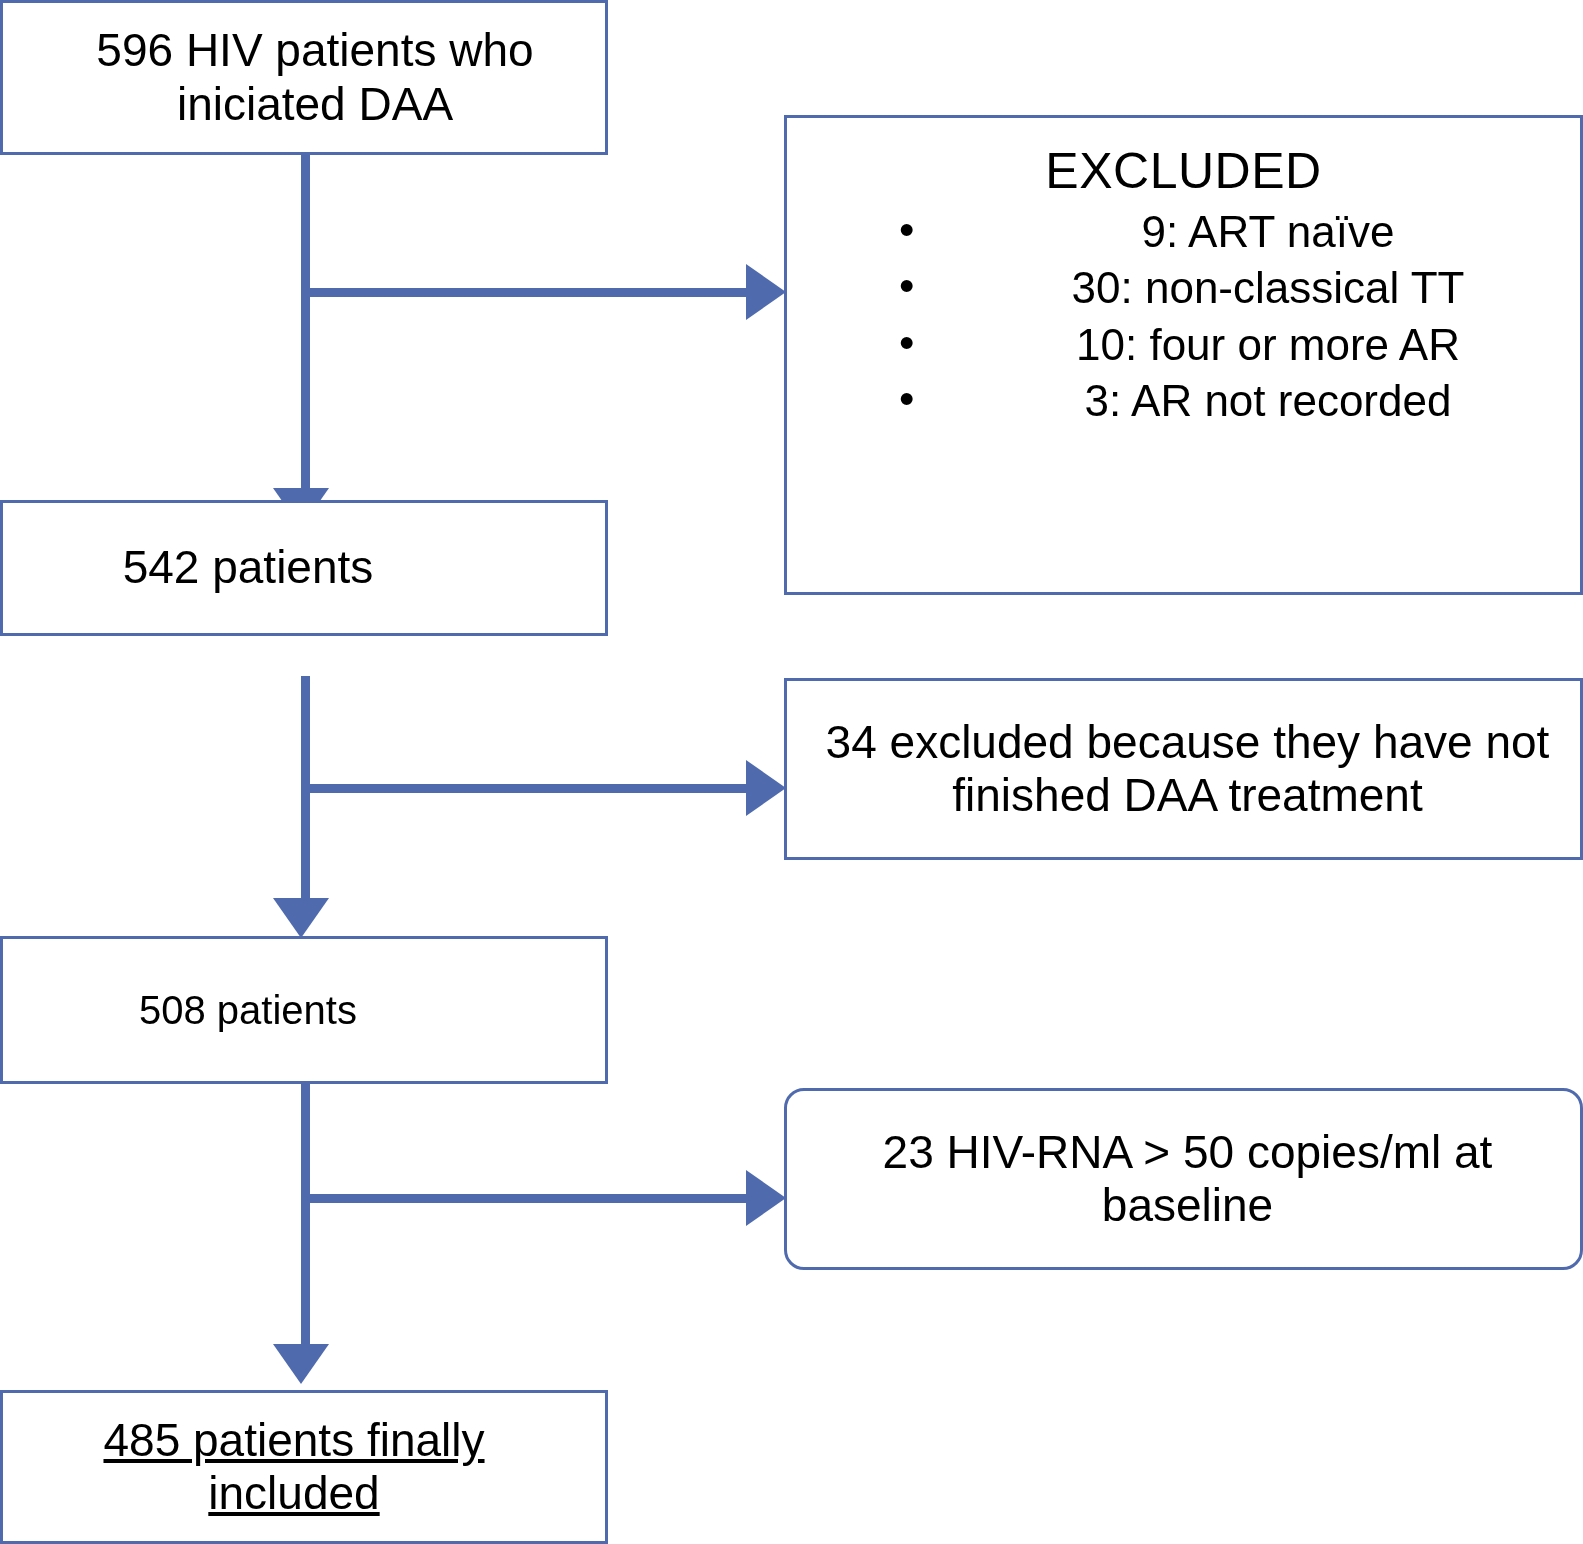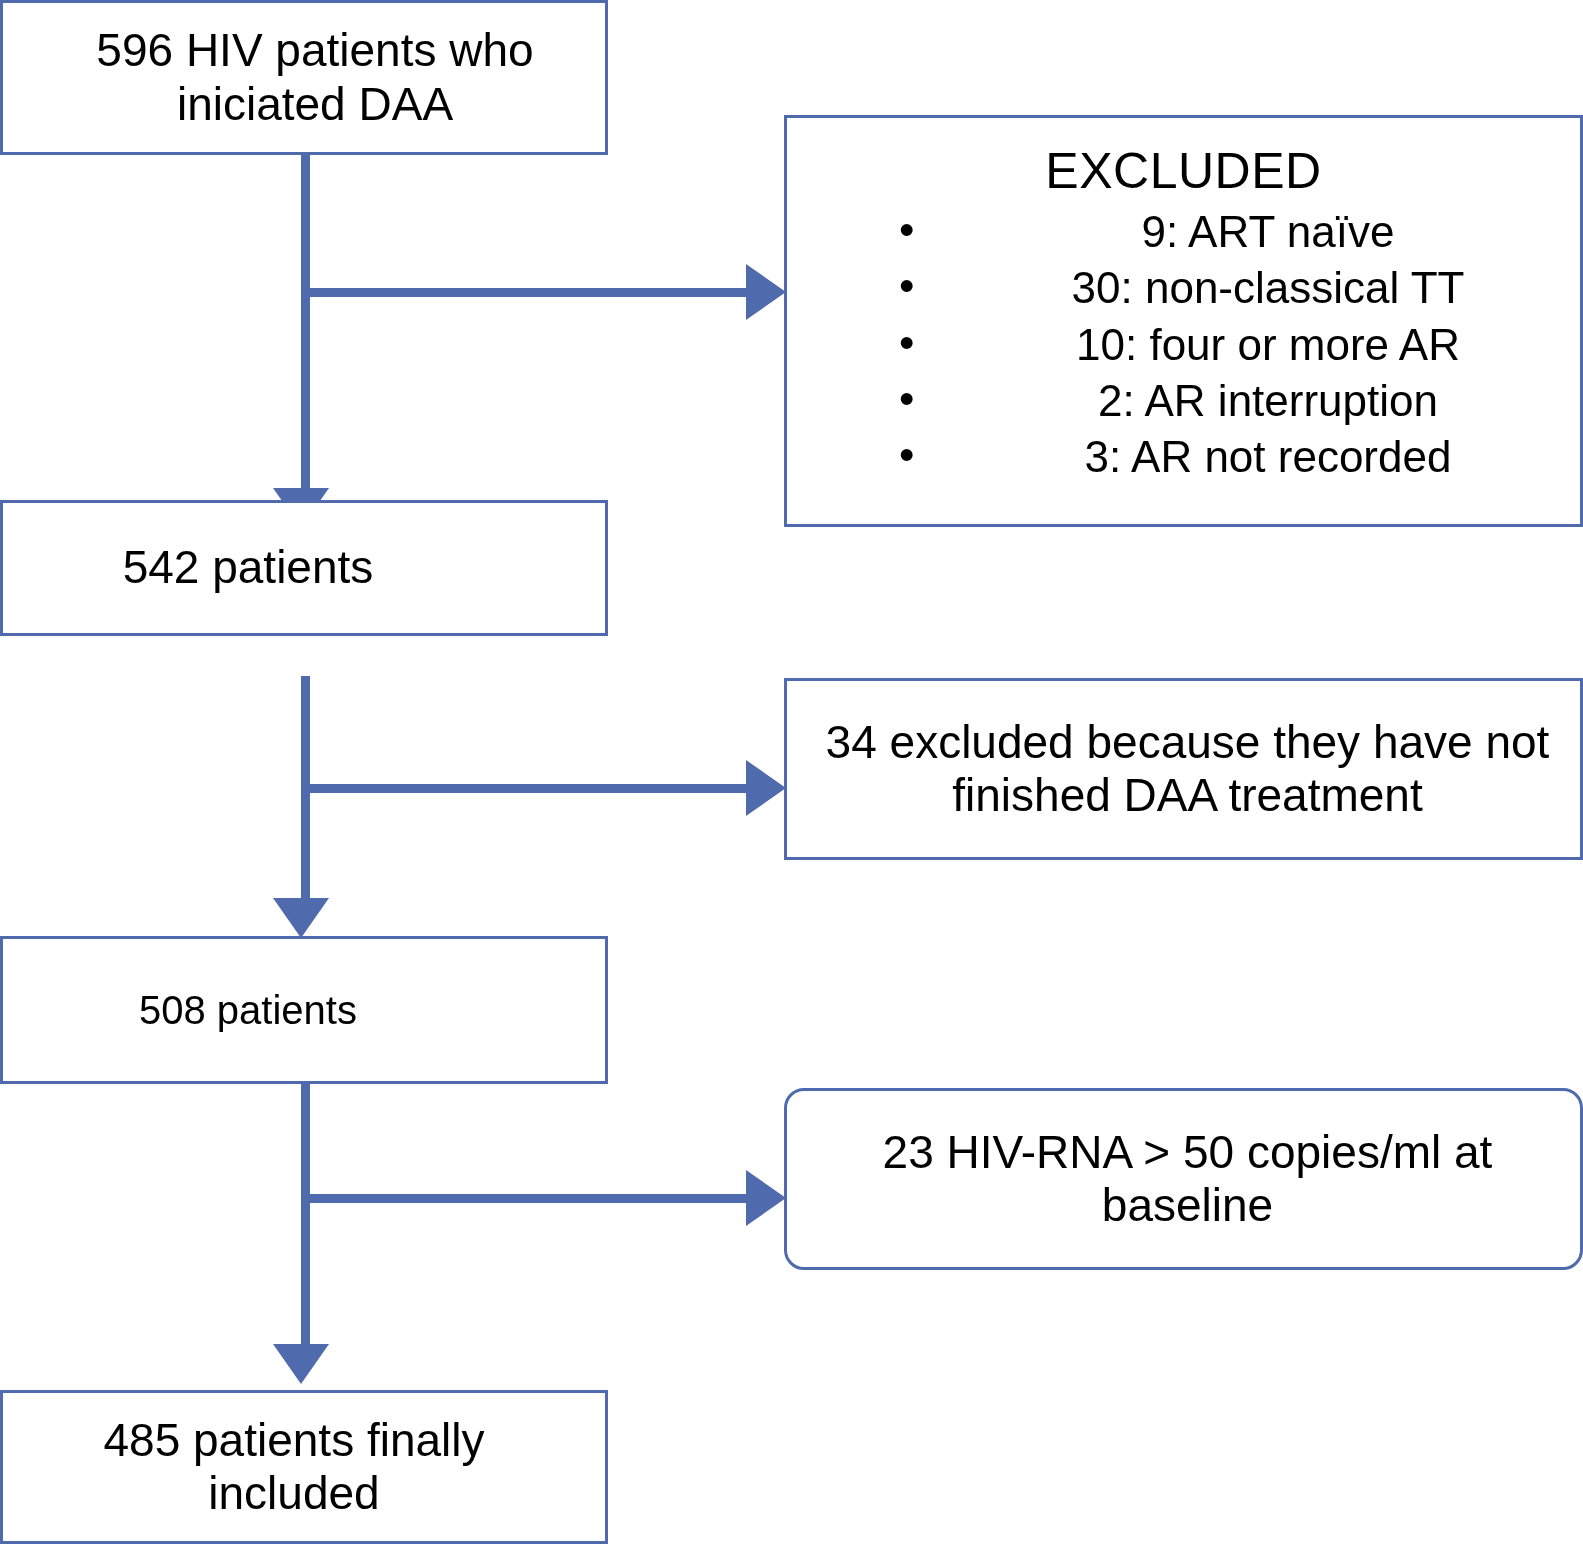--- a/index.html
+++ b/index.html
@@ -37,24 +37,24 @@
   }
 
   
   #box-initial   { left: 0px;   top: 0px;    width: 608px; height: 155px; font-size: 46px; }
   #box-initial .txt { padding-left: 14px; }
   #box-542       { left: 0px;   top: 500px;  width: 608px; height: 136px; font-size: 46px; }
   #box-542 .txt  { text-align: center; padding-right: 120px; }
   #box-508       { left: 0px;   top: 936px;  width: 608px; height: 148px; font-size: 40px; }
   #box-508 .txt  { text-align: center; padding-right: 120px; }
   #box-final     { left: 0px;   top: 1390px; width: 608px; height: 154px; font-size: 46px; border-bottom-width: 3px; }
-  #box-final .txt { padding-right: 28px; }
+  #box-final .txt { padding-right: 28px; text-decoration: underline; }
 
   
-  #box-excluded  { left: 784px; top: 115px;  width: 799px; height: 412px; font-size: 44px;
+  #box-excluded  { left: 784px; top: 115px;  width: 799px; height: 480px; font-size: 44px;
                    display: block; padding: 14px 0 0 0; }
   #box-excluded .excl-title {
     text-align: center;
     font-size: 50px;
     letter-spacing: 0.5px;
     margin: 10px 0 4px 0;
   }
   #box-excluded ul {
     margin: 0;
     padding: 0 1px 0 112px;
@@ -162,21 +162,20 @@
     <span class="txt">485 patients finally
 included</span>
   </div>
 
   <div class="box" id="box-excluded">
     <div class="excl-title">EXCLUDED</div>
     <ul>
       <li>9: ART naïve</li>
       <li>30: non-classical TT</li>
       <li>10: four or more AR</li>
-      <li>2: AR interruption</li>
       <li>3: AR not recorded</li>
     </ul>
   </div>
 
   <div class="box" id="box-daa">
     <span class="txt">34 excluded because they have not
 finished DAA treatment</span>
   </div>
 
   <div class="box" id="box-rna">

